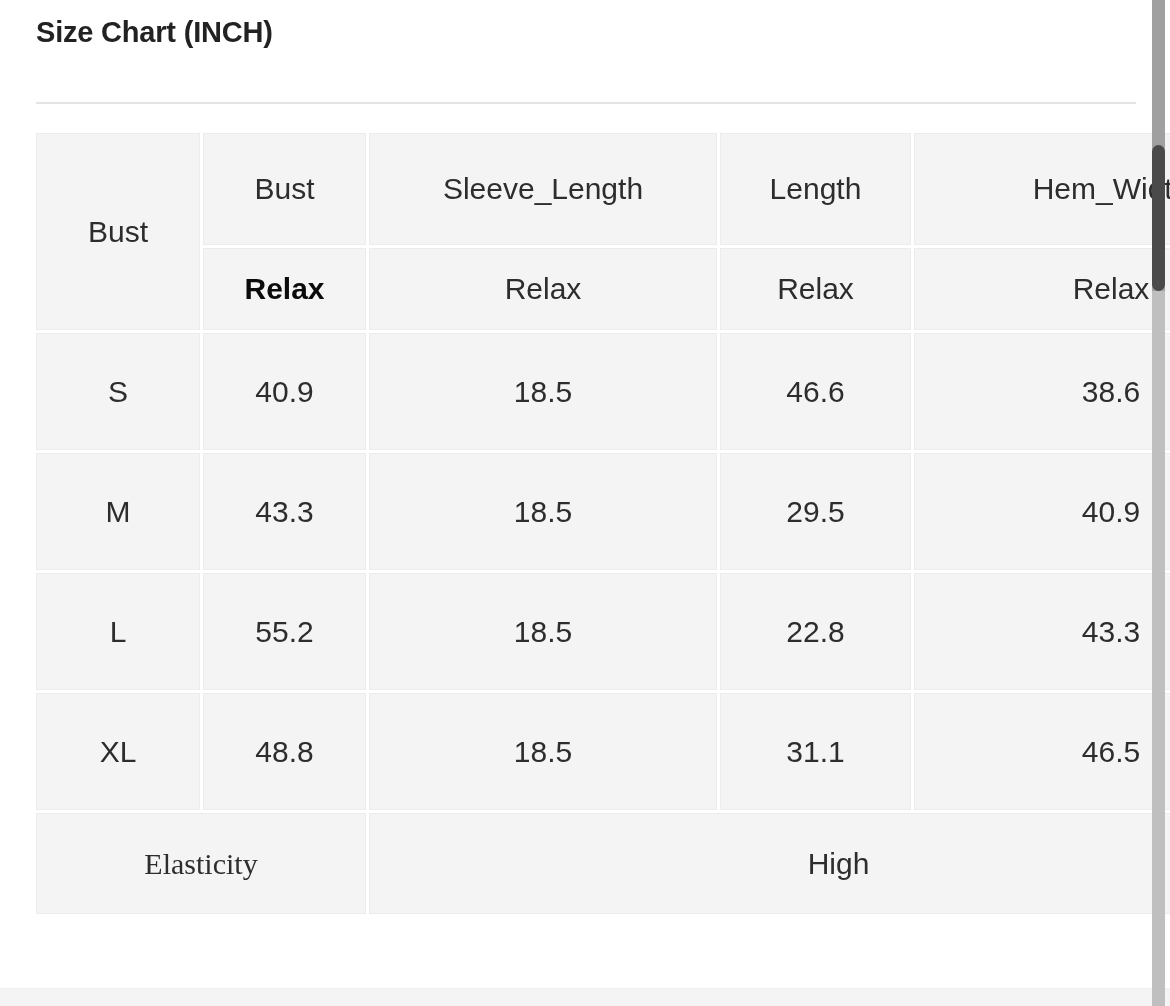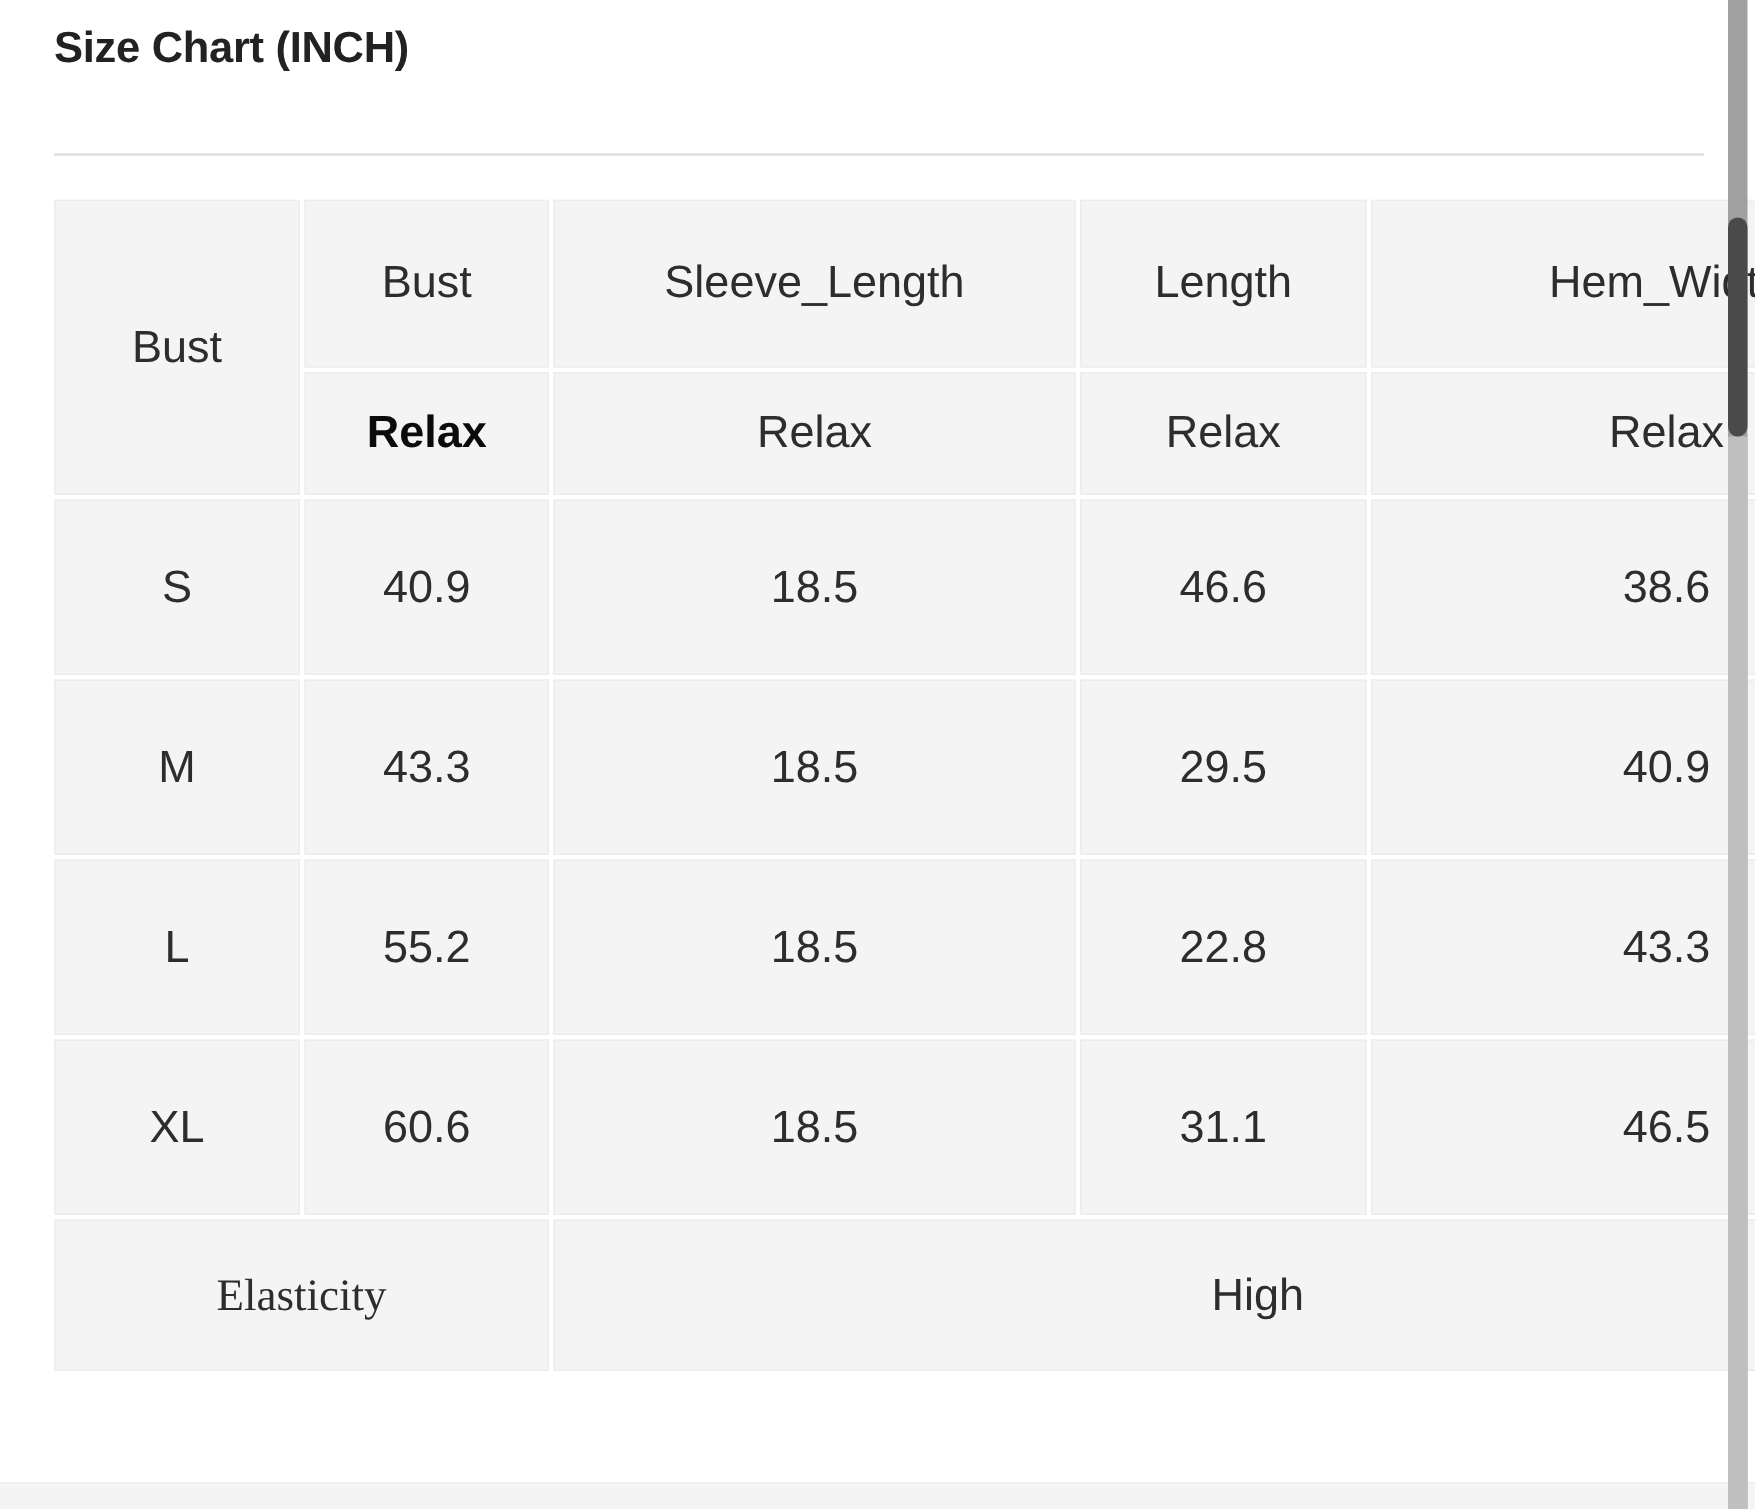--- a/index.html
+++ b/index.html
@@ -227,21 +227,21 @@
         <tr>
           <td class="size-label">L</td>
           <td class="value">55.2</td>
           <td class="value">18.5</td>
           <td class="value">22.8</td>
           <td class="value">43.3</td>
         </tr>
 
         <tr>
           <td class="size-label">XL</td>
-          <td class="value">60.6</td>
+          <td class="value">48.8</td>
           <td class="value">18.5</td>
           <td class="value">31.1</td>
           <td class="value">46.5</td>
         </tr>
 
         <tr>
           <td class="elasticity-label" colspan="2">Elasticity</td>
           <td class="elasticity-value" colspan="3">High</td>
         </tr>
       </tbody>

